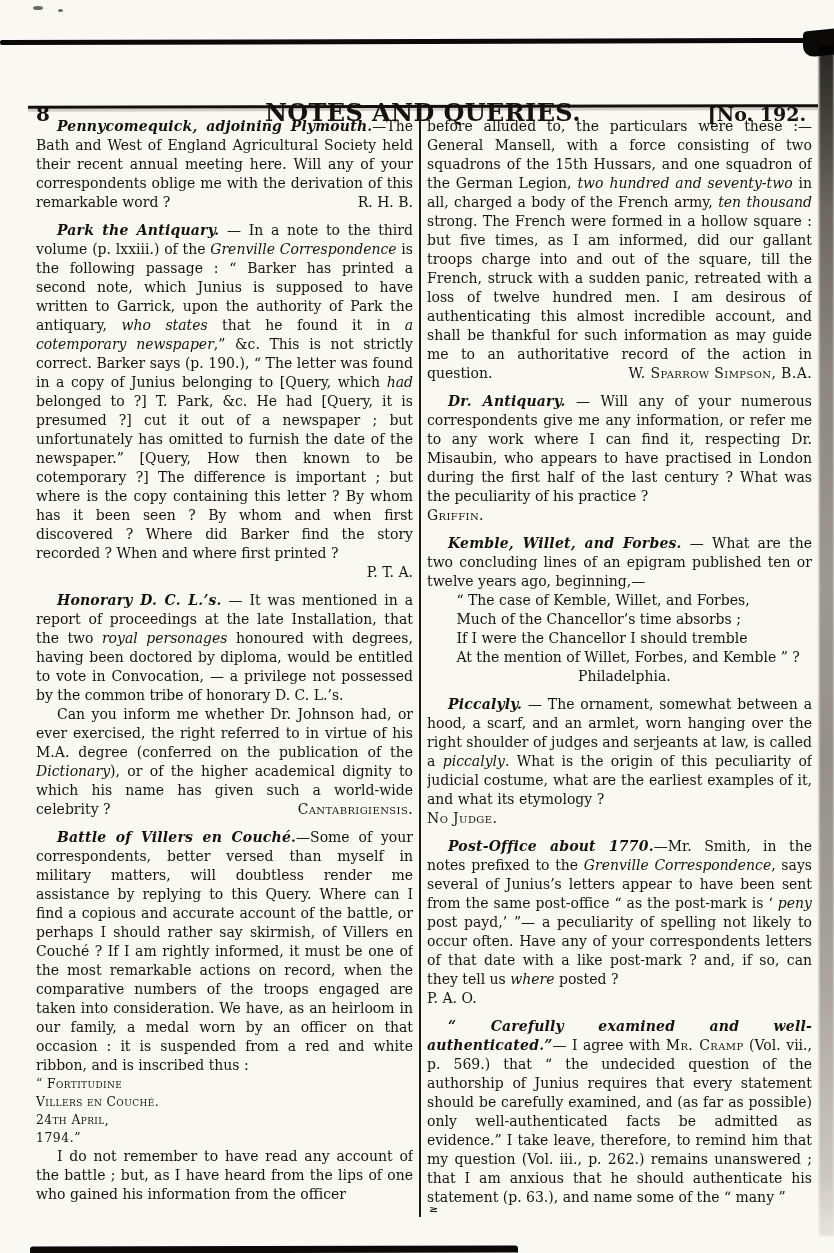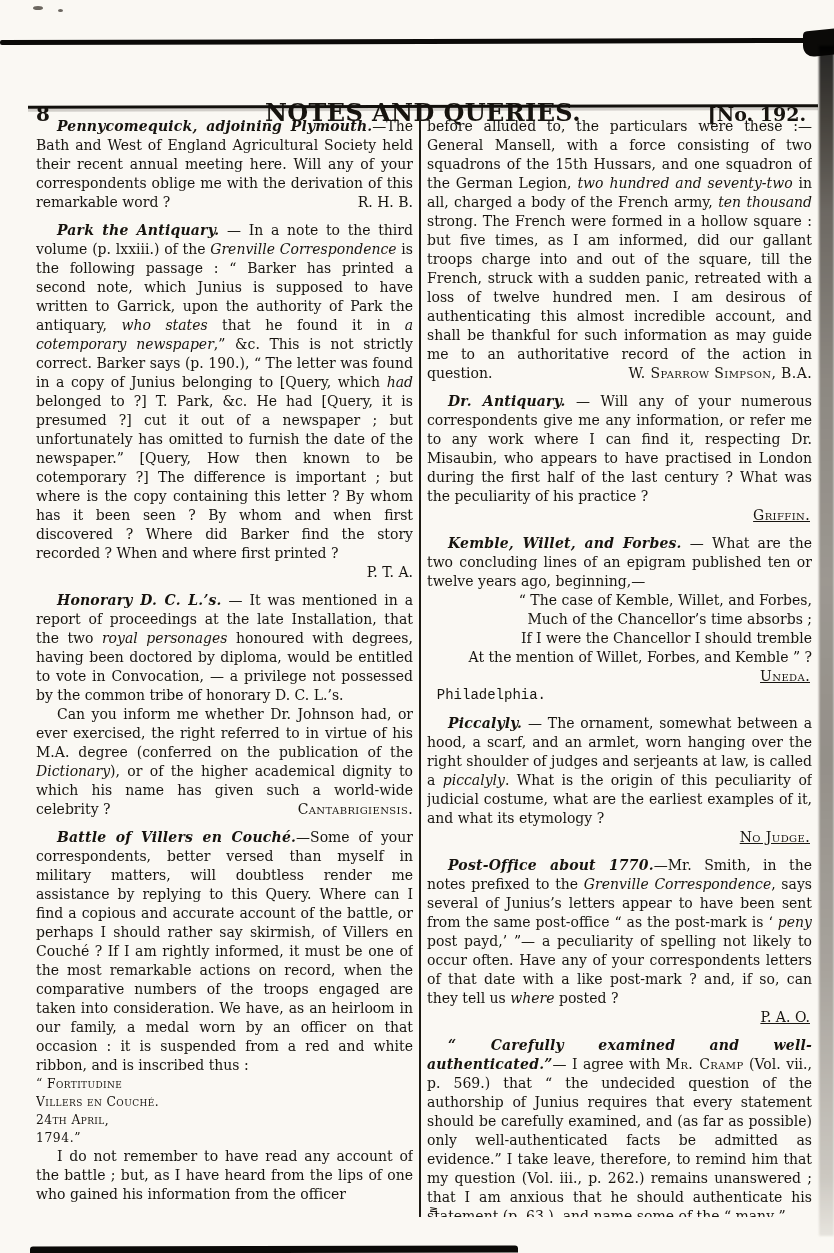--- a/index.html
+++ b/index.html
@@ -57,25 +57,25 @@
   .col { overflow:hidden; }
   .col.left  { width:377px; flex:none; }
   .col.right { flex:1; }
   .divider { flex:none; width:2px; background:#1c1913; margin:0 6px; }
 
   article { margin:0 0 9px 0; }
   article::after { content:""; display:block; clear:both; }
   p { margin:0; }
   p.body    { text-indent:1.5em; }
   p.noindent{ text-indent:0; }
-  p.plain   { text-indent:0.7em; text-align:left;font-family:Liberation Mono, monospace; }
+  p.plain   { text-indent:0.7em; text-align:center; }
   p.center  { text-indent:0; font-size:12.3px; line-height:18px;
               letter-spacing:0.6px; }
-  p.verse   { text-align:right; text-indent:0; padding-left:2.1em; }
-  p.sigp    { text-align:right; text-indent:0; padding-right:2px;text-decoration:underline; }
+  p.verse   { text-align:left; text-indent:0; padding-left:2.1em; }
+  p.sigp    { text-indent:0; padding-right:2px; }
 
   .s-i  { font-style:italic; }
   .s-bi { font-style:italic; font-weight:bold; letter-spacing:0.2px; }
   .s-sc { font-variant:small-caps; letter-spacing:0.4px; }
   .sig  { float:right; padding-left:0.7em; }
   .sig.sc { font-variant:small-caps; letter-spacing:0.4px; }
 
   .printer-mark {
     position:absolute; left:429px; top:1203px; font-size:11px; font-weight:bold;
     transform:scaleY(0.8); color:#17140f;
@@ -127,21 +127,20 @@
         <article>
           <p class="body"><span class="s-bi">Dr. Antiquary.</span><span> — Will any of your numerous correspondents give me any information, or refer me to any work where I can find it, respecting Dr. Misaubin, who appears to have practised in London during the first half of the last century&nbsp;? What was the peculiarity of his practice&nbsp;?</span></p>
           <p class="sigp"><span class="s-sc">Griffin.</span></p>
         </article>
         <article>
           <p class="body"><span class="s-bi">Kemble, Willet, and Forbes.</span><span> — What are the two concluding lines of an epigram published ten or twelve years ago, beginning,—</span></p>
           <p class="verse"><span>“ The case of Kemble, Willet, and Forbes,</span></p>
           <p class="verse"><span>Much of the Chancellor’s time absorbs&nbsp;;</span></p>
           <p class="verse"><span>If I were the Chancellor I should tremble</span></p>
           <p class="verse"><span>At the mention of Willet, Forbes, and Kemble&nbsp;”&nbsp;?</span></p>
-          <p class="sigp"><span class="s-sc">Uneda.</span></p>
           <p class="plain"><span>Philadelphia.</span></p>
         </article>
         <article>
           <p class="body"><span class="s-bi">Piccalyly.</span><span> — The ornament, somewhat between a hood, a scarf, and an armlet, worn hanging over the right shoulder of judges and serjeants at law, is called a </span><span class="s-i">piccalyly</span><span>. What is the origin of this peculiarity of judicial costume, what are the earliest examples of it, and what its etymology&nbsp;?</span></p>
           <p class="sigp"><span class="s-sc">No Judge.</span></p>
         </article>
         <article>
           <p class="body"><span class="s-bi">Post-Office about 1770.</span><span>—Mr. Smith, in the notes prefixed to the </span><span class="s-i">Grenville Correspondence</span><span>, says several of Junius’s letters appear to have been sent from the same post-office “ as the post-mark is ‘ </span><span class="s-i">peny</span><span> post payd,’&nbsp;”— a peculiarity of spelling not likely to occur often. Have any of your correspondents letters of that date with a like post-mark&nbsp;? and, if so, can they tell us </span><span class="s-i">where</span><span> posted&nbsp;?</span></p>
           <p class="sigp"><span>P. A. O.</span></p>
         </article>

